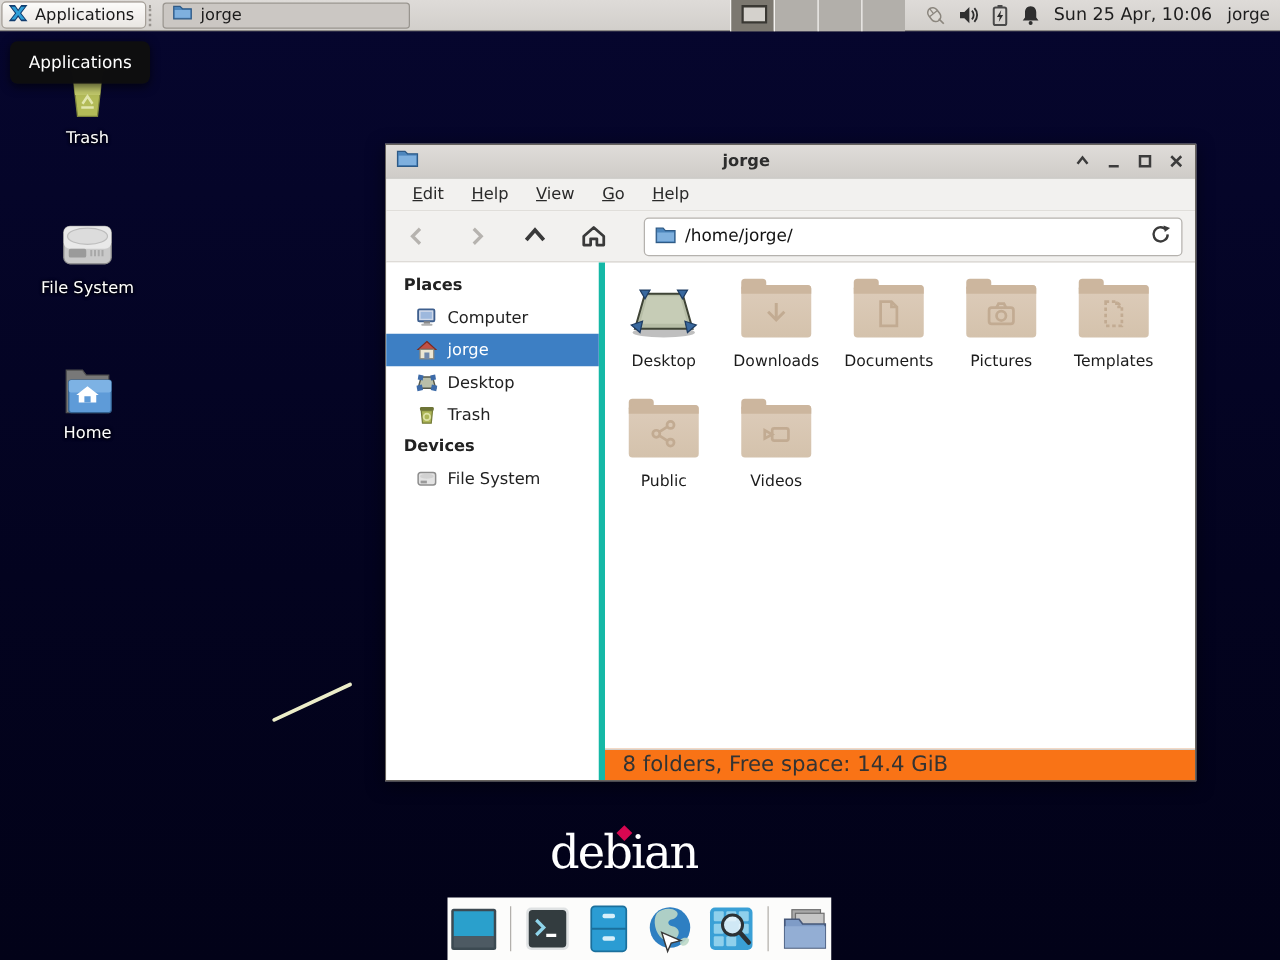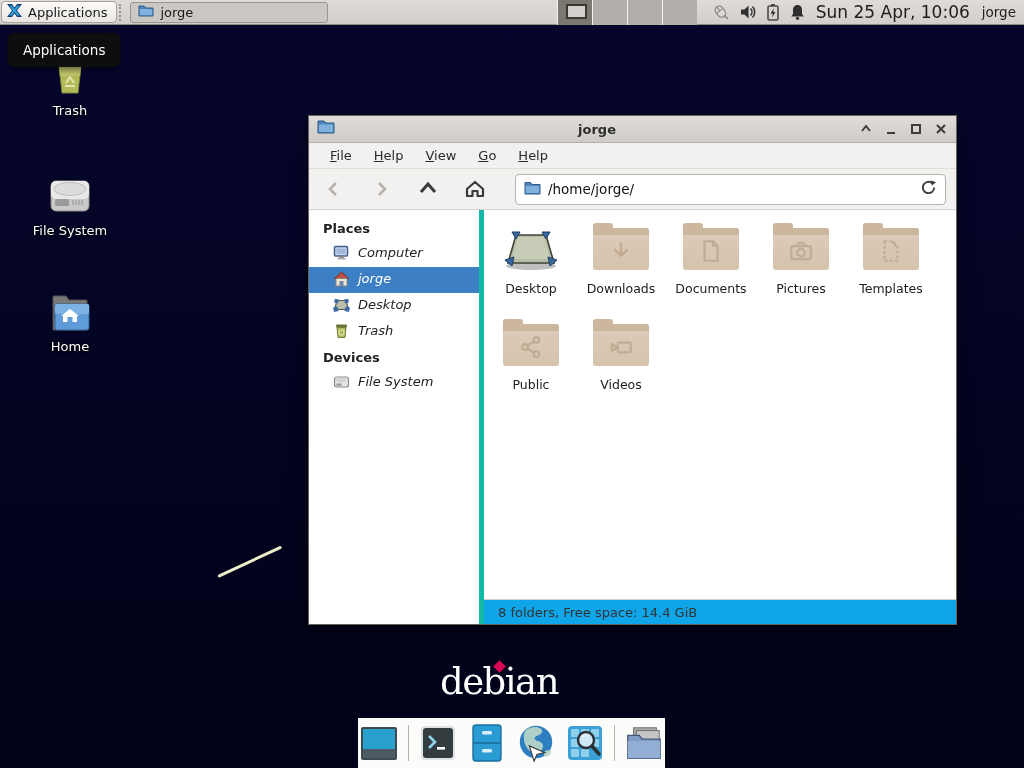--- a/index.html
+++ b/index.html
@@ -35,21 +35,21 @@
   .panel-right { margin-left:auto; display:flex; align-items:center; height:100%; }
   .ws-switch { display:flex; height:25px; margin-right:14px; }
   .ws { width:35px; height:25px; background:#b2afaa; border-left:1px solid #f4f2f0; position:relative; }
   .ws.active { background:#7c7870; }
   .ws.active .mini-win {
     position:absolute; left:8px; top:4px; width:21px; height:15px;
     background:#d4d1cc; border:2px solid #3a3833;
   }
   .tray { display:flex; align-items:center; gap:9px; margin-right:10px; }
   .tray svg { display:block; }
-  .clock { margin-right:12px; font-size:17px; color:#1e1e1e; }
+  .clock { margin-right:12px; font-size:14px; color:#1e1e1e; }
   .panel-user { margin-right:8px; font-size:13.5px; color:#1e1e1e; }
 
   
   .tooltip {
     position:absolute; left:8px; top:33px; z-index:60;
     background:rgba(14,14,14,.97); color:#fff;
     padding:9px 15px; border-radius:6px; font-size:13.5px;
     box-shadow:0 2px 8px rgba(0,0,0,.6);
   }
 
@@ -114,21 +114,21 @@
     background:#fff; border:1px solid #b5b2ae; border-radius:4px;
     display:flex; align-items:center; padding:0 8px; gap:7px;
   }
   .pathtext { flex:1; font-size:13.5px; color:#111; }
   .content { flex:1; display:flex; min-height:0; }
   .sidebar {
     width:175px; background:#fff; border-right:5px solid #14b8a6;
     padding-top:6px; flex:none; font-size:13px;
   }
   .side-header { font-weight:bold; color:#222; padding:5px 0 5px 14px; }
-  .side-row { display:flex; gap:8px; padding:4px 0 4px 24px; height:26px; color:#222;font-style:italic; }
+  .side-row { display:flex; align-items:center; gap:8px; padding:4px 0 4px 24px; height:26px; color:#222; }
   .side-row svg { flex:none; }
   .side-row.sel { background:#3d7fc4; color:#fff; }
   .main-wrap { flex:1; display:flex; flex-direction:column; min-width:0; }
   .files {
     flex:1; padding:12px 0 0 2px;
     display:grid; grid-template-columns:repeat(5,90px); grid-auto-rows:96px;
   }
   .fitem { width:90px; display:flex; flex-direction:column; align-items:center; }
   .icon-slot { height:54px; display:flex; align-items:center; justify-content:center; }
   .flabel { margin-top:5px; font-size:12.5px; color:#1c1c1c; }
@@ -140,23 +140,23 @@
   .fol::before {
     content:""; position:absolute; top:-5px; left:0; width:20px; height:8px;
     background:#ccb69e; border-radius:3px 3px 0 0;
   }
   .fol::after {
     content:""; position:absolute; top:0; left:0; width:100%; height:7px;
     background:#ccb69e; border-radius:3px 3px 0 0;
   }
   .fol svg { position:relative; z-index:2; margin-top:4px; }
   .statusbar {
-    height:25px; background:#0ea5e9; border-top:1px solid #d2cfcb;
+    height:25px; background:#f97316; border-top:1px solid #d2cfcb;
     display:flex; align-items:center; padding-left:14px;
-    font-size:13px; color:#333; flex:none;
+    font-size:17px; color:#333; flex:none;
   }
 
   
   .dock {
     position:absolute; left:358px; top:718px; width:307px; height:50px;
     background:#fcfcfb; z-index:30;
     display:flex; align-items:center; justify-content:center; gap:9px;
   }
   .dock-item { width:40px; height:40px; display:flex; align-items:center; justify-content:center; }
   .dock-sep { width:1px; height:36px; background:#b3b0ac; }
@@ -308,21 +308,21 @@
       </span>
       <span class="win-btn">
         <svg width="12" height="12" viewBox="0 0 12 12">
             <path d="M2 2l8 8M10 2l-8 8" stroke="#3c3c3c" stroke-width="2"></path>
           </svg>
       </span>
     </div>
   </div>
 
   <div class="menubar">
-    <span class="menu-item">File</span>
+    <span class="menu-item">Edit</span>
     <span class="menu-item">Help</span>
     <span class="menu-item">View</span>
     <span class="menu-item">Go</span>
     <span class="menu-item">Help</span>
   </div>
 
   <div class="toolbar">
     <span class="tool-btn">
       <svg width="20" height="20" viewBox="0 0 20 20">
           <polyline points="12,4 6,10 12,16" fill="none" stroke="#b6b3af" stroke-width="2.6"></polyline>

